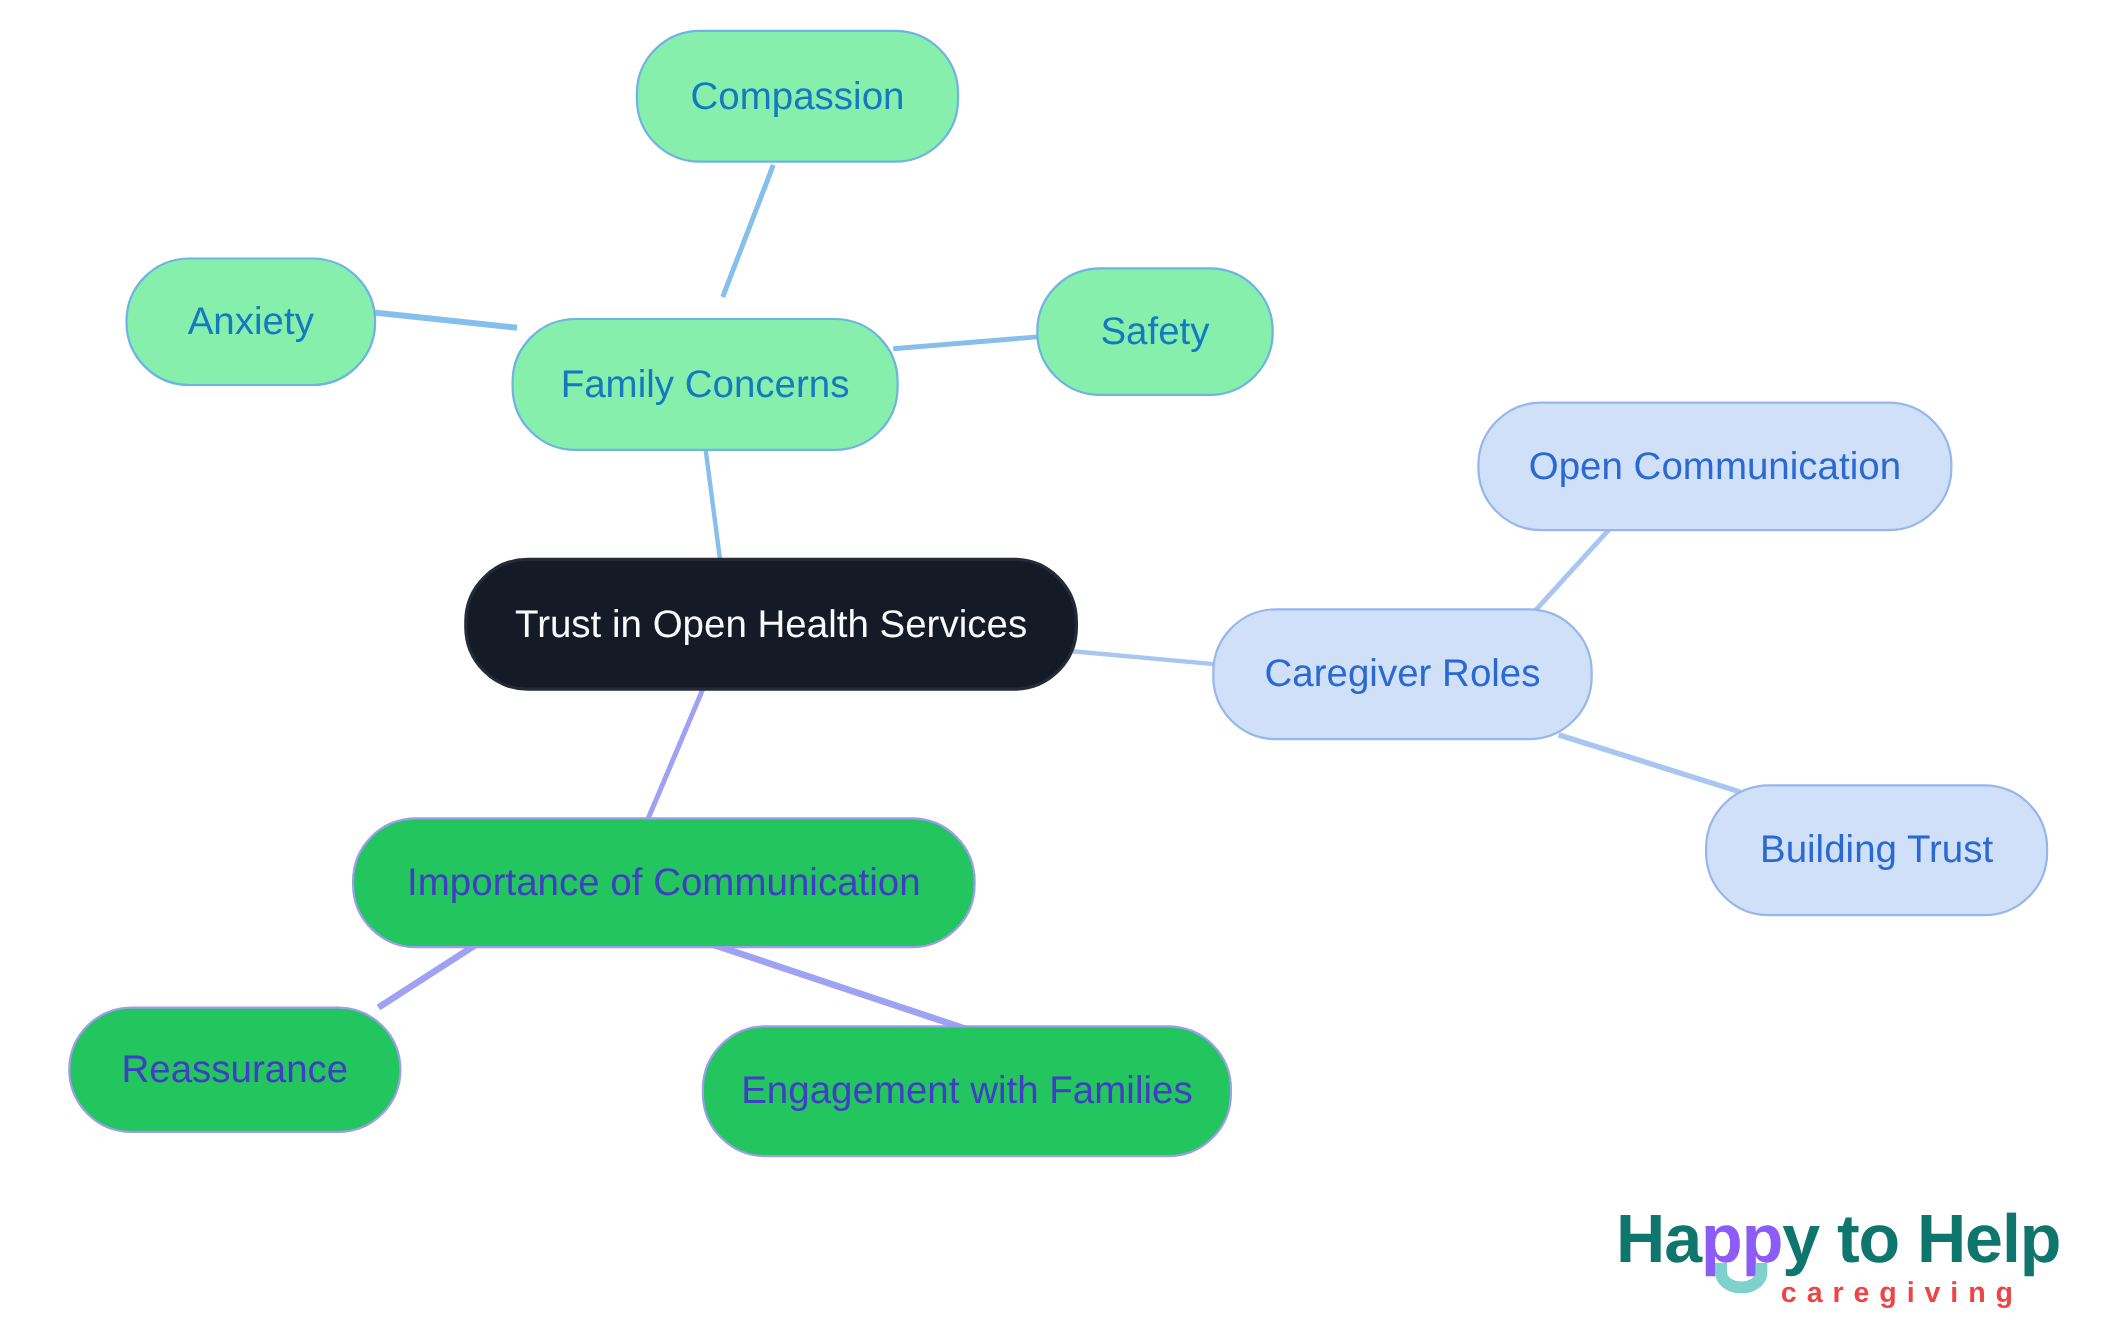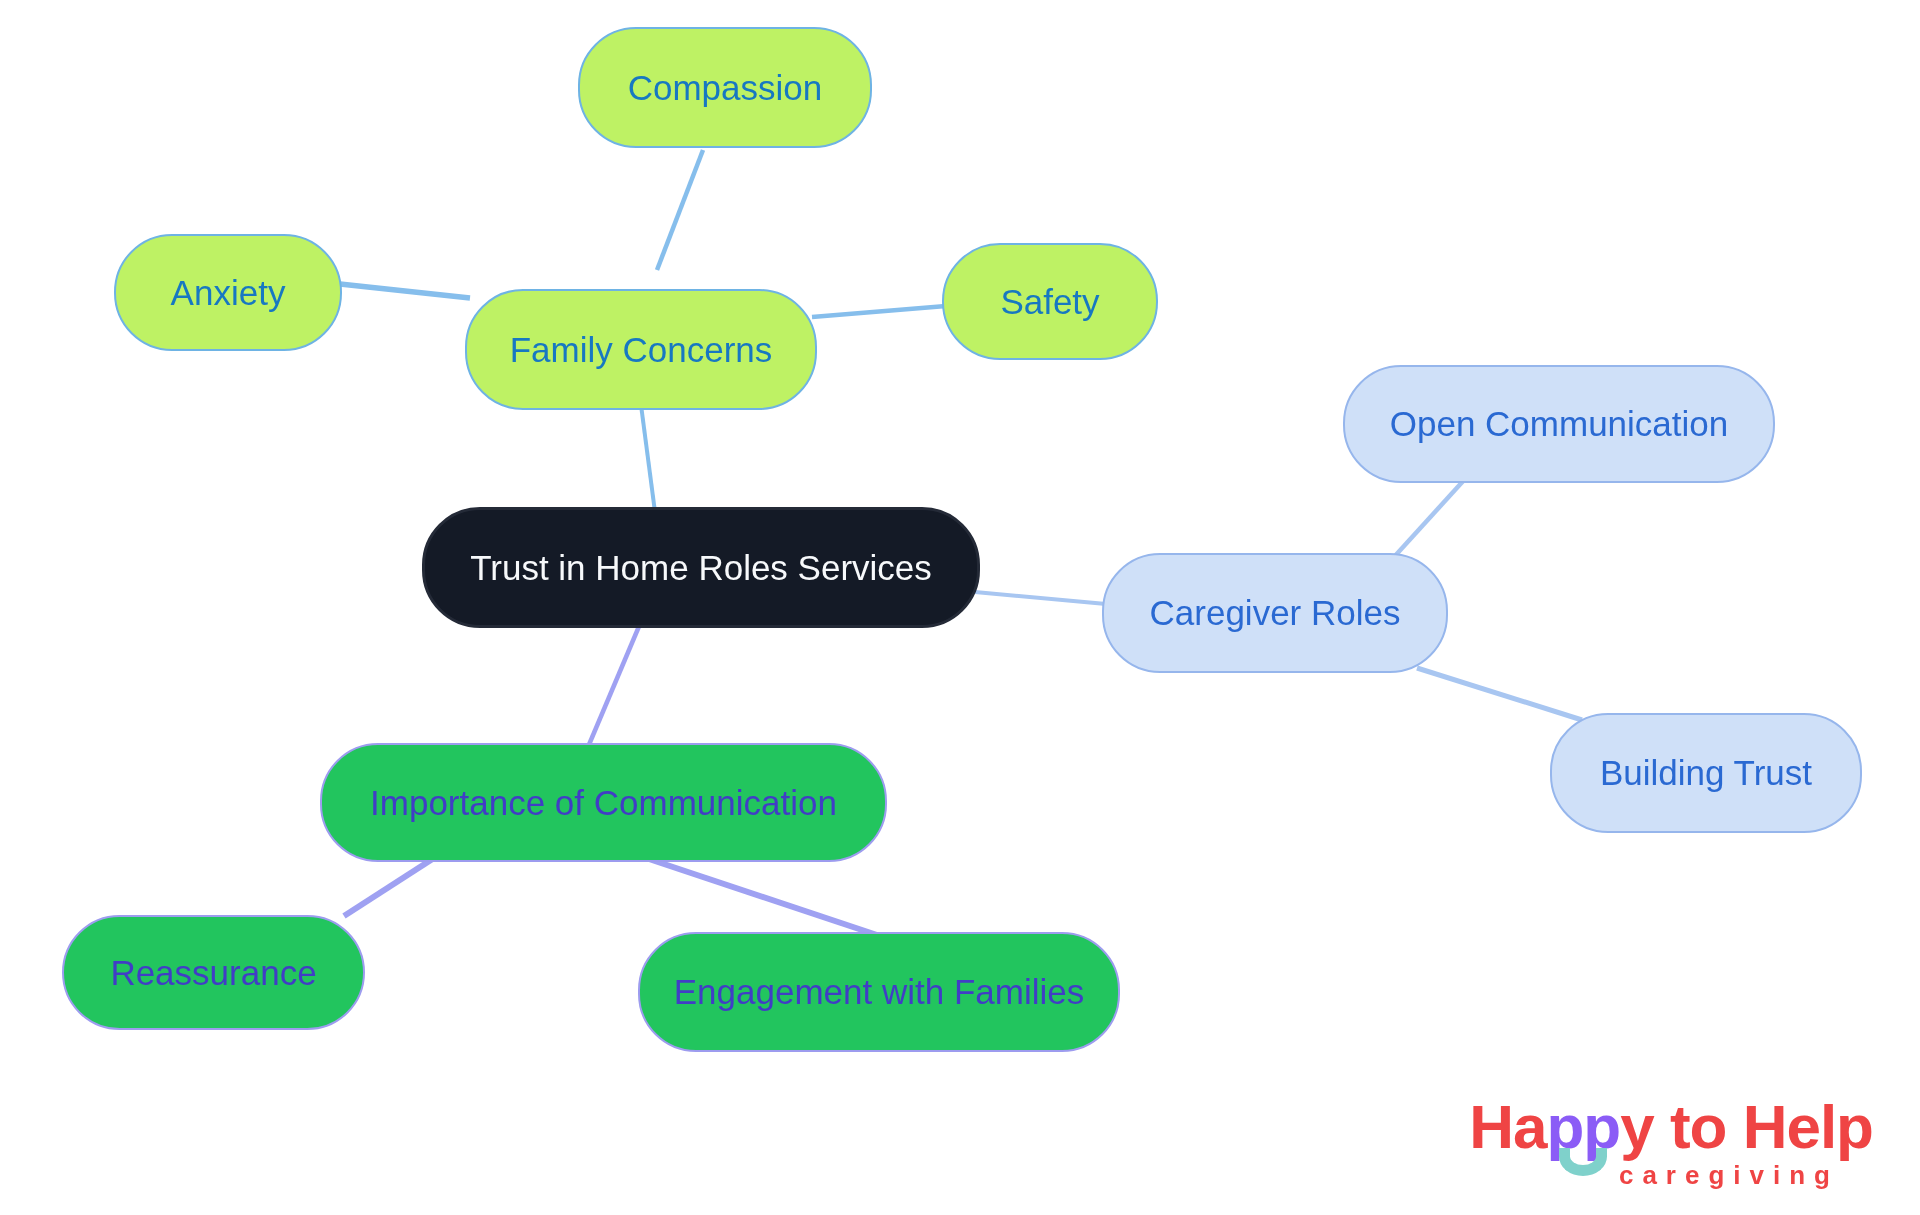--- a/index.html
+++ b/index.html
@@ -28,21 +28,21 @@
     align-items: center;
     justify-content: center;
     border-radius: 58px;
     box-sizing: border-box;
     white-space: nowrap;
     font-size: 35px;
     font-weight: 400;
     cursor: default;
   }
   .node.blue {
-    background: #bef264;
+    background: #86efac;
     border: 2px solid #6EB3E4;
     color: #1778C2;
   }
   .node.periwinkle {
     background: #CFE0F8;
     border: 2px solid #96B6EC;
     color: #2A69D2;
   }
   .node.purple {
     background: #22c55e;
@@ -63,21 +63,21 @@
     text-align: right;
     z-index: 2;
     line-height: 1;
   }
   .logo-word {
     font-size: 62px;
     font-weight: bold;
     letter-spacing: -1px;
     line-height: 1;
   }
-  .coral { color: #ef4444; }
+  .coral { color: #0f766e; }
   .teal  { color: #8b5cf6; }
   .pp-wrap {
     position: relative;
     display: inline-block;
   }
   .smile {
     position: absolute;
     left: 50%;
     transform: translateX(-50%);
     top: 52px;
@@ -126,21 +126,21 @@
 
   <div class="node blue" style="left:465px; top:265px; width:352px; height:121px;margin-top:24px;">
     <span>Family Concerns</span>
   </div>
 
   <div class="node blue" style="left:942px; top:243px; width:216px; height:117px;">
     <span>Safety</span>
   </div>
 
   <div class="node root" style="left:422px; top:507px; width:558px; height:121px;">
-    <span>Trust in Home Roles Services</span>
+    <span>Trust in Open Health Services</span>
   </div>
 
   <div class="node periwinkle" style="left:1343px; top:365px; width:432px; height:118px;">
     <span>Open Communication</span>
   </div>
 
   <div class="node periwinkle" style="left:1102px; top:553px; width:346px; height:120px;">
     <span>Caregiver Roles</span>
   </div>
 

